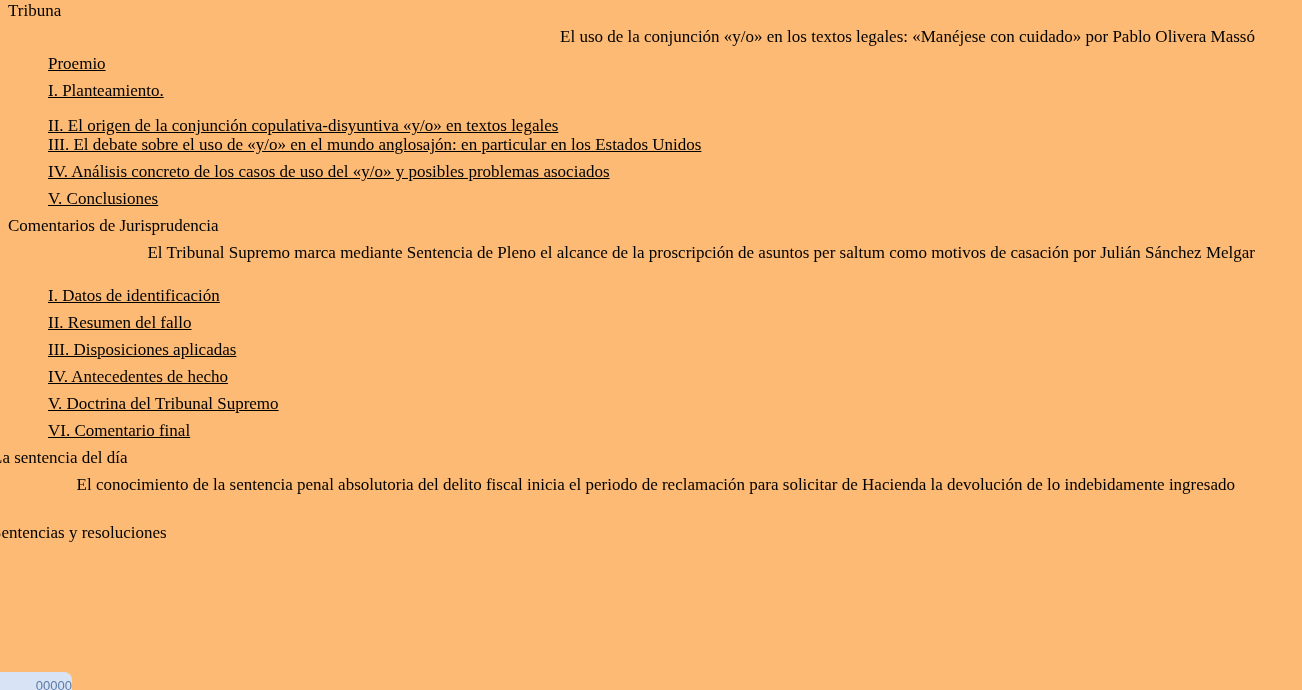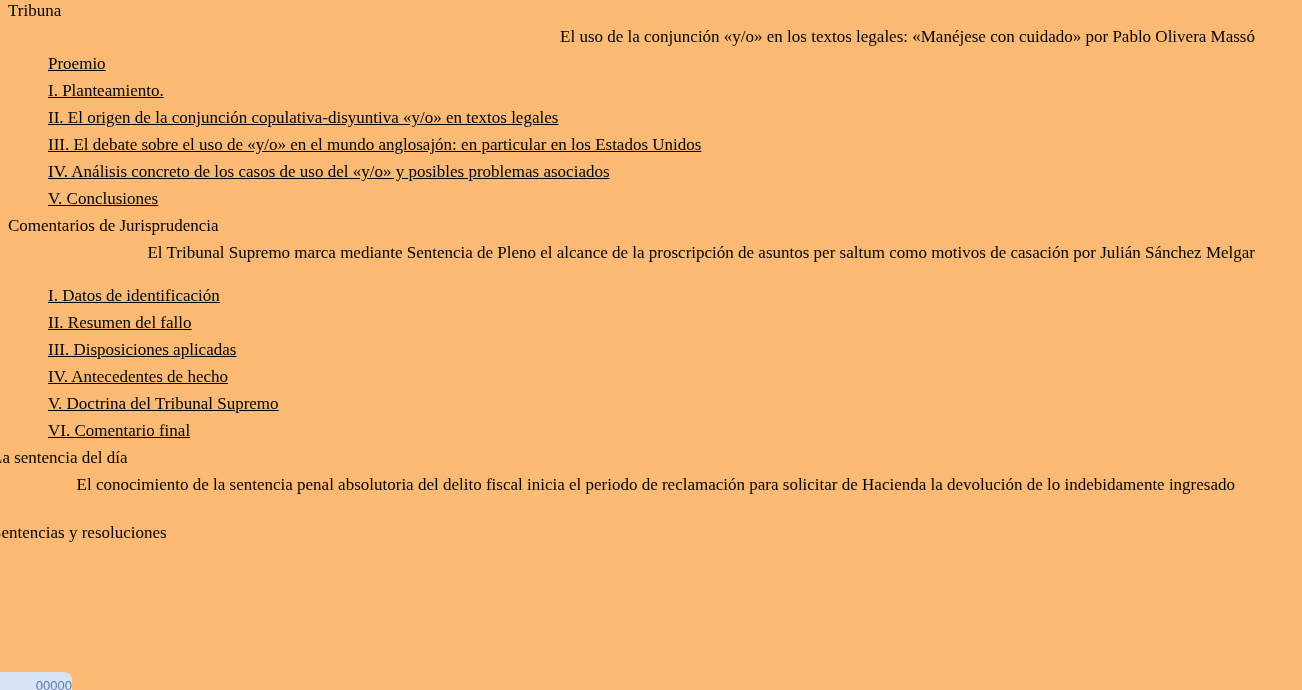--- a/index.html
+++ b/index.html
@@ -53,21 +53,21 @@
 </style>
 </head>
 <body>
 
 <div class="toc-page">
 
   <p class="entry ind-a" style="top:3px">Tribuna</p>
   <p class="entry ind-b" style="top:29px;width:1196px">El uso de la conjunción «y/o» en los textos legales: «Manéjese con cuidado» por Pablo Olivera Massó</p>
   <p class="entry ind-c" style="top:56px">Proemio</p>
   <p class="entry ind-c" style="top:83px">I. Planteamiento.</p>
-  <p class="entry ind-c" style="top:110px">II. El origen de la conjunción copulativa-disyuntiva «y/o» en textos legales</p>
+  <p class="entry ind-c" style="top:118px">II. El origen de la conjunción copulativa-disyuntiva «y/o» en textos legales</p>
   <p class="entry ind-c" style="top:137px">III. El debate sobre el uso de «y/o» en el mundo anglosajón: en particular en los Estados Unidos</p>
   <p class="entry ind-c" style="top:164px">IV. Análisis concreto de los casos de uso del «y/o» y posibles problemas asociados</p>
   <p class="entry ind-c" style="top:191px">V. Conclusiones</p>
 
   <p class="entry ind-a" style="top:218px">Comentarios de Jurisprudencia</p>
   <p class="entry ind-b" style="top:245px;width:1196px">El Tribunal Supremo marca mediante Sentencia de Pleno el alcance de la proscripción de asuntos per saltum como motivos de casación por Julián Sánchez Melgar</p>
   <p class="entry ind-c" style="top:288px">I. Datos de identificación</p>
   <p class="entry ind-c" style="top:315px">II. Resumen del fallo</p>
   <p class="entry ind-c" style="top:342px">III. Disposiciones aplicadas</p>
   <p class="entry ind-c" style="top:369px">IV. Antecedentes de hecho</p>

